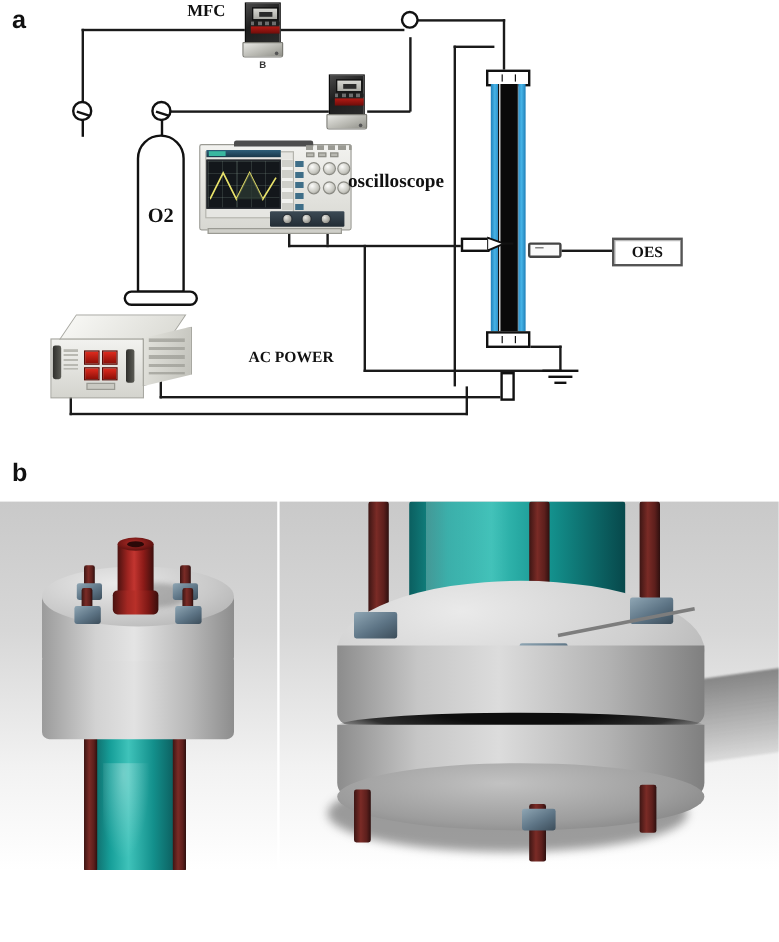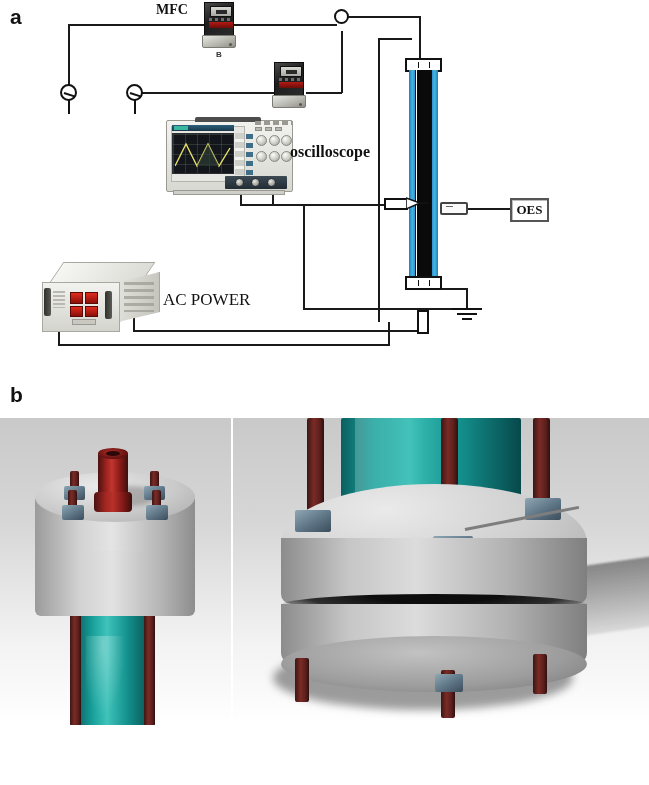--- a/index.html
+++ b/index.html
@@ -127,22 +127,22 @@
   .psu .led{background:linear-gradient(#e02b1e,#8c0f08);border:1px solid #5a0a06;
             box-sizing:border-box;}
   .psu .grille{position:absolute;left:11px;top:29px;width:12px;height:17px;
         background:repeating-linear-gradient(to bottom,#b9b9b2 0 2px,transparent 2px 4px);}
   .psu .handleL{position:absolute;left:2px;top:26px;width:7px;height:28px;
                 background:linear-gradient(90deg,#2f2f2c,#5c5c56);border-radius:2px;}
   .psu .handleR{position:absolute;left:63px;top:29px;width:7px;height:28px;
                 background:linear-gradient(90deg,#2f2f2c,#5c5c56);border-radius:2px;}
   .psu .badge{position:absolute;left:30px;top:57px;width:24px;height:6px;
               background:#c9c9c2;border:1px solid #9a9a93;box-sizing:border-box;}
-  .psu-label{position:absolute;font-family:"Liberation Serif",serif;font-weight:normal;
-             font-size:17px;color:#111;white-space:nowrap;}
+  .psu-label{position:absolute;font-family:"Liberation Serif",serif;font-weight:bold;
+             font-size:13px;color:#111;white-space:nowrap;margin-left:44px;}
 
   
   .reactor{position:absolute;}
   .reactor .glassL,.reactor .glassR{position:absolute;top:0;width:6px;height:100%;}
   .reactor .glassL{left:0;background:linear-gradient(90deg,#1f7fb8,#46b3e6 55%,#2e93cc);}
   .reactor .glassR{right:0;background:linear-gradient(90deg,#2e93cc,#46b3e6 45%,#1f7fb8);}
   .reactor .gap{position:absolute;left:6px;right:6px;top:0;height:100%;background:#fff;
                 border-left:1px solid #111;border-right:1px solid #111;box-sizing:border-box;}
   .reactor .core{position:absolute;left:50%;top:0;width:14px;height:100%;
                  margin-left:-7px;background:#0a0a0a;}
@@ -228,20 +228,25 @@
 
     <div class="gauge" style="left:60px;top:84px;">
       <div class="needle"></div>
     </div>
     <div class="cyl-neck" style="left:68px;top:100px;height:14px;"></div>
 
     <div class="gauge" style="left:126px;top:84px;">
       <div class="needle"></div>
     </div>
     <div class="cyl-neck" style="left:134px;top:100px;height:14px;"></div>
+    <div class="cyl" style="left:114px;top:112px;width:40px;height:132px;">
+      <div class="cyl-body"></div>
+      <div class="cyl-base"></div>
+      <div class="cyl-label" style="top:58px;">O2</div>
+    </div>
 
     <div class="mfc-label" style="left:156px;top:2px;">MFC</div>
     <div class="mfc" style="left:202px;top:2px;">
       <div class="body">
         <div class="screen"></div>
         <div class="knobs"></div>
         <div class="redbar"></div>
       </div>
       <div class="foot"></div>
     </div>
@@ -320,21 +325,21 @@
       <div class="glassR"></div>
       <div class="core"></div>
     </div>
     <div class="flange" style="left:405px;top:276px;width:37px;height:14px;">
       <div class="slot" style="left:11px;"></div>
       <div class="slot" style="left:22px;"></div>
     </div>
 
     <div class="collimator" style="left:440px;top:202px;width:28px;height:13px;"></div>
     <div class="wire h" style="left:468px;top:208px;width:42px;"></div>
-    <div class="oes-box" style="left:510px;top:198px;width:39px;height:24px;">OES</div>
+    <div class="oes-box" style="left:510px;top:198px;width:59px;height:24px;">OES</div>
 
     <div class="probe" style="left:384px;top:198px;width:24px;height:12px;"></div>
     <svg style="position:absolute;left:406px;top:196px;width:22px;height:16px;">
       <polygon points="0,2 14,7 0,13" fill="#fff" stroke="#111" stroke-width="1.6"></polygon>
       <line x1="14" y1="7" x2="22" y2="7" stroke="#111" stroke-width="2"></line>
     </svg>
     <div class="probe" style="left:417px;top:310px;width:12px;height:24px;"></div>
 
     <div class="gnd" style="position:absolute;left:452px;top:308px;width:30px;height:16px;">
       <span style="top:0;width:30px;"></span>

